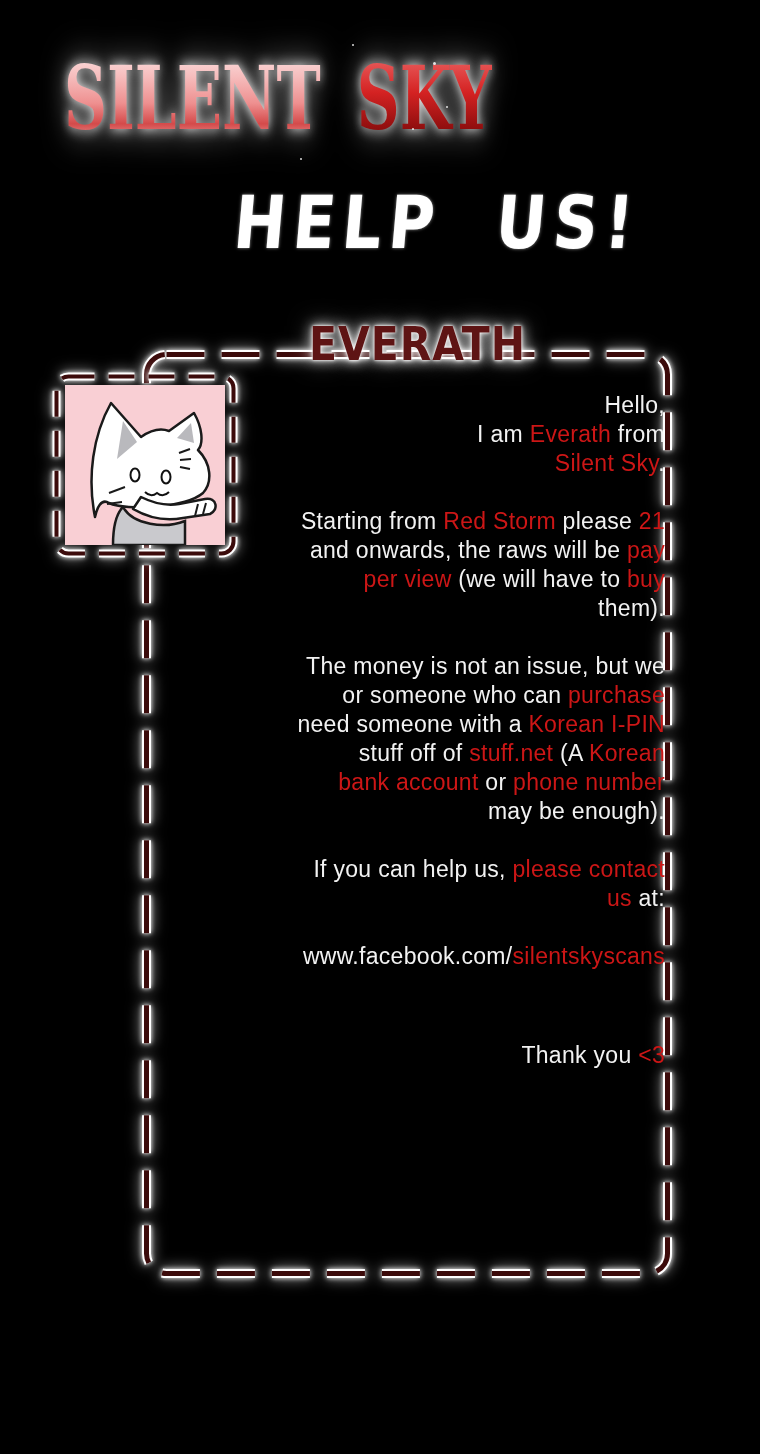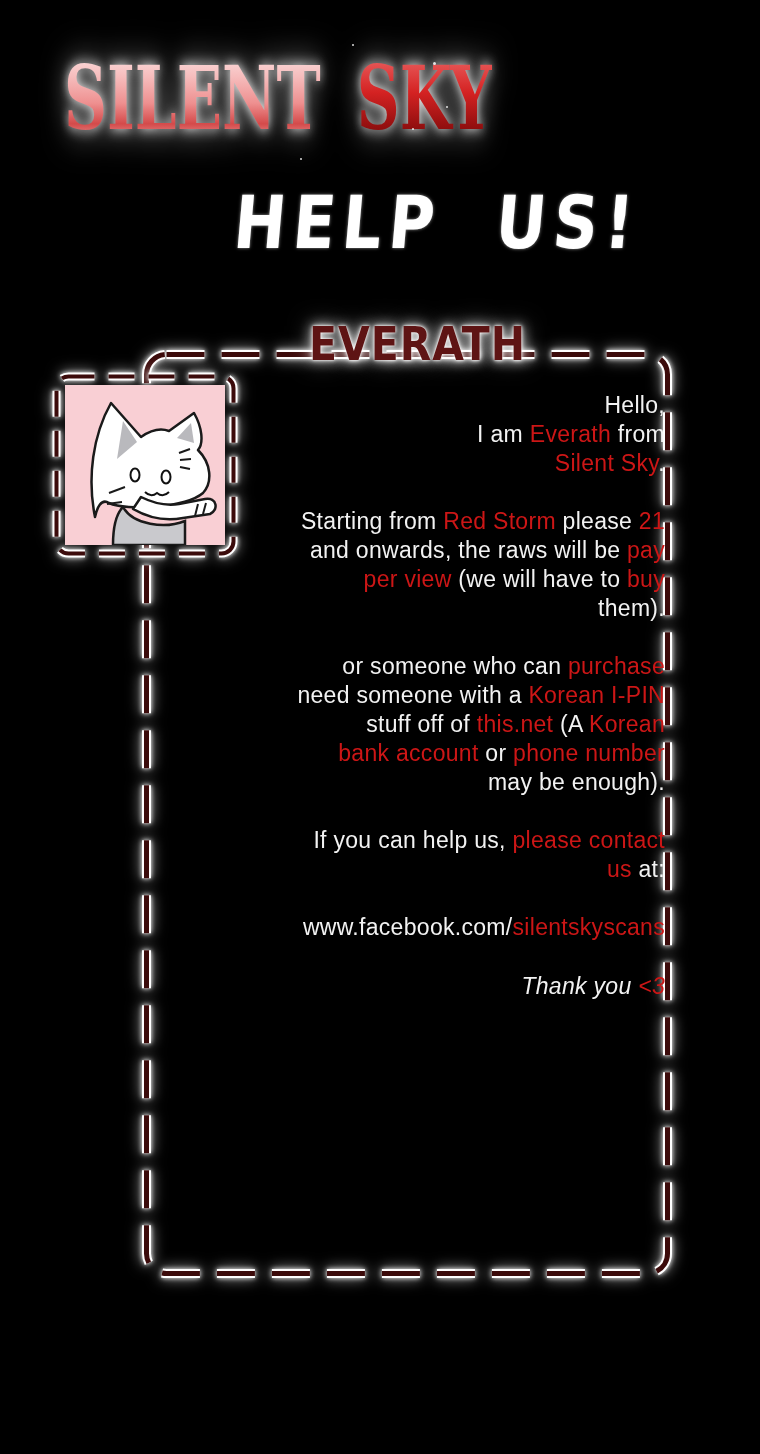--- a/index.html
+++ b/index.html
@@ -57,21 +57,21 @@
   .cat-bg{fill:var(--cat-bg-pink,#f9cfd4);}
   .cat-frame{left:47px;top:367px;z-index:5;}
 
   
   .message{
     position:absolute;left:225px;top:391px;width:440px;z-index:4;
     text-align:right;color:var(--text-white,#f2f2f2);
     font-size:23px;line-height:29px;letter-spacing:.3px;
   }
   .para{margin:0 0 29px 0;}
-  .para:last-child{margin-top:30px;font-style:italic;}
+  .para:last-child{margin-top:70px;}
   .line{white-space:nowrap;}
   .red{color:var(--accent-red,#cc1616);}
   .white{color:var(--text-white,#f2f2f2);}
 </style>
 </head>
 <body>
 
 <div class="page">
 
   <div class="logo">
@@ -131,23 +131,24 @@
         <div class="line"><span class="white">I am </span><span class="red">Everath</span><span class="white"> from</span></div>
         <div class="line"><span class="red">Silent Sky</span><span class="white">.</span></div>
       </div>
       <div class="para">
         <div class="line"><span class="white">Starting from </span><span class="red">Red Storm</span><span class="white"> please </span><span class="red">21</span></div>
         <div class="line"><span class="white">and onwards, the raws will be </span><span class="red">pay</span></div>
         <div class="line"><span class="red">per view</span><span class="white"> (we will have to </span><span class="red">buy</span></div>
         <div class="line"><span class="white">them).</span></div>
       </div>
       <div class="para">
+        <div class="line"><span class="white">The money is not an issue, but we</span></div>
         <div class="line"><span class="white">or someone who can </span><span class="red">purchase</span></div>
         <div class="line"><span class="white">need someone with a </span><span class="red">Korean I-PIN</span></div>
-        <div class="line"><span class="white">stuff off of </span><span class="red">this.net</span><span class="white"> (A </span><span class="red">Korean</span></div>
+        <div class="line"><span class="white">stuff off of </span><span class="red">stuff.net</span><span class="white"> (A </span><span class="red">Korean</span></div>
         <div class="line"><span class="red">bank account</span><span class="white"> or </span><span class="red">phone number</span></div>
         <div class="line"><span class="white">may be enough).</span></div>
       </div>
       <div class="para">
         <div class="line"><span class="white">If you can help us, </span><span class="red">please contact</span></div>
         <div class="line"><span class="red">us</span><span class="white"> at:</span></div>
       </div>
       <div class="para">
         <div class="line"><span class="white">www.facebook.com/</span><span class="red">silentskyscans</span></div>
       </div>

